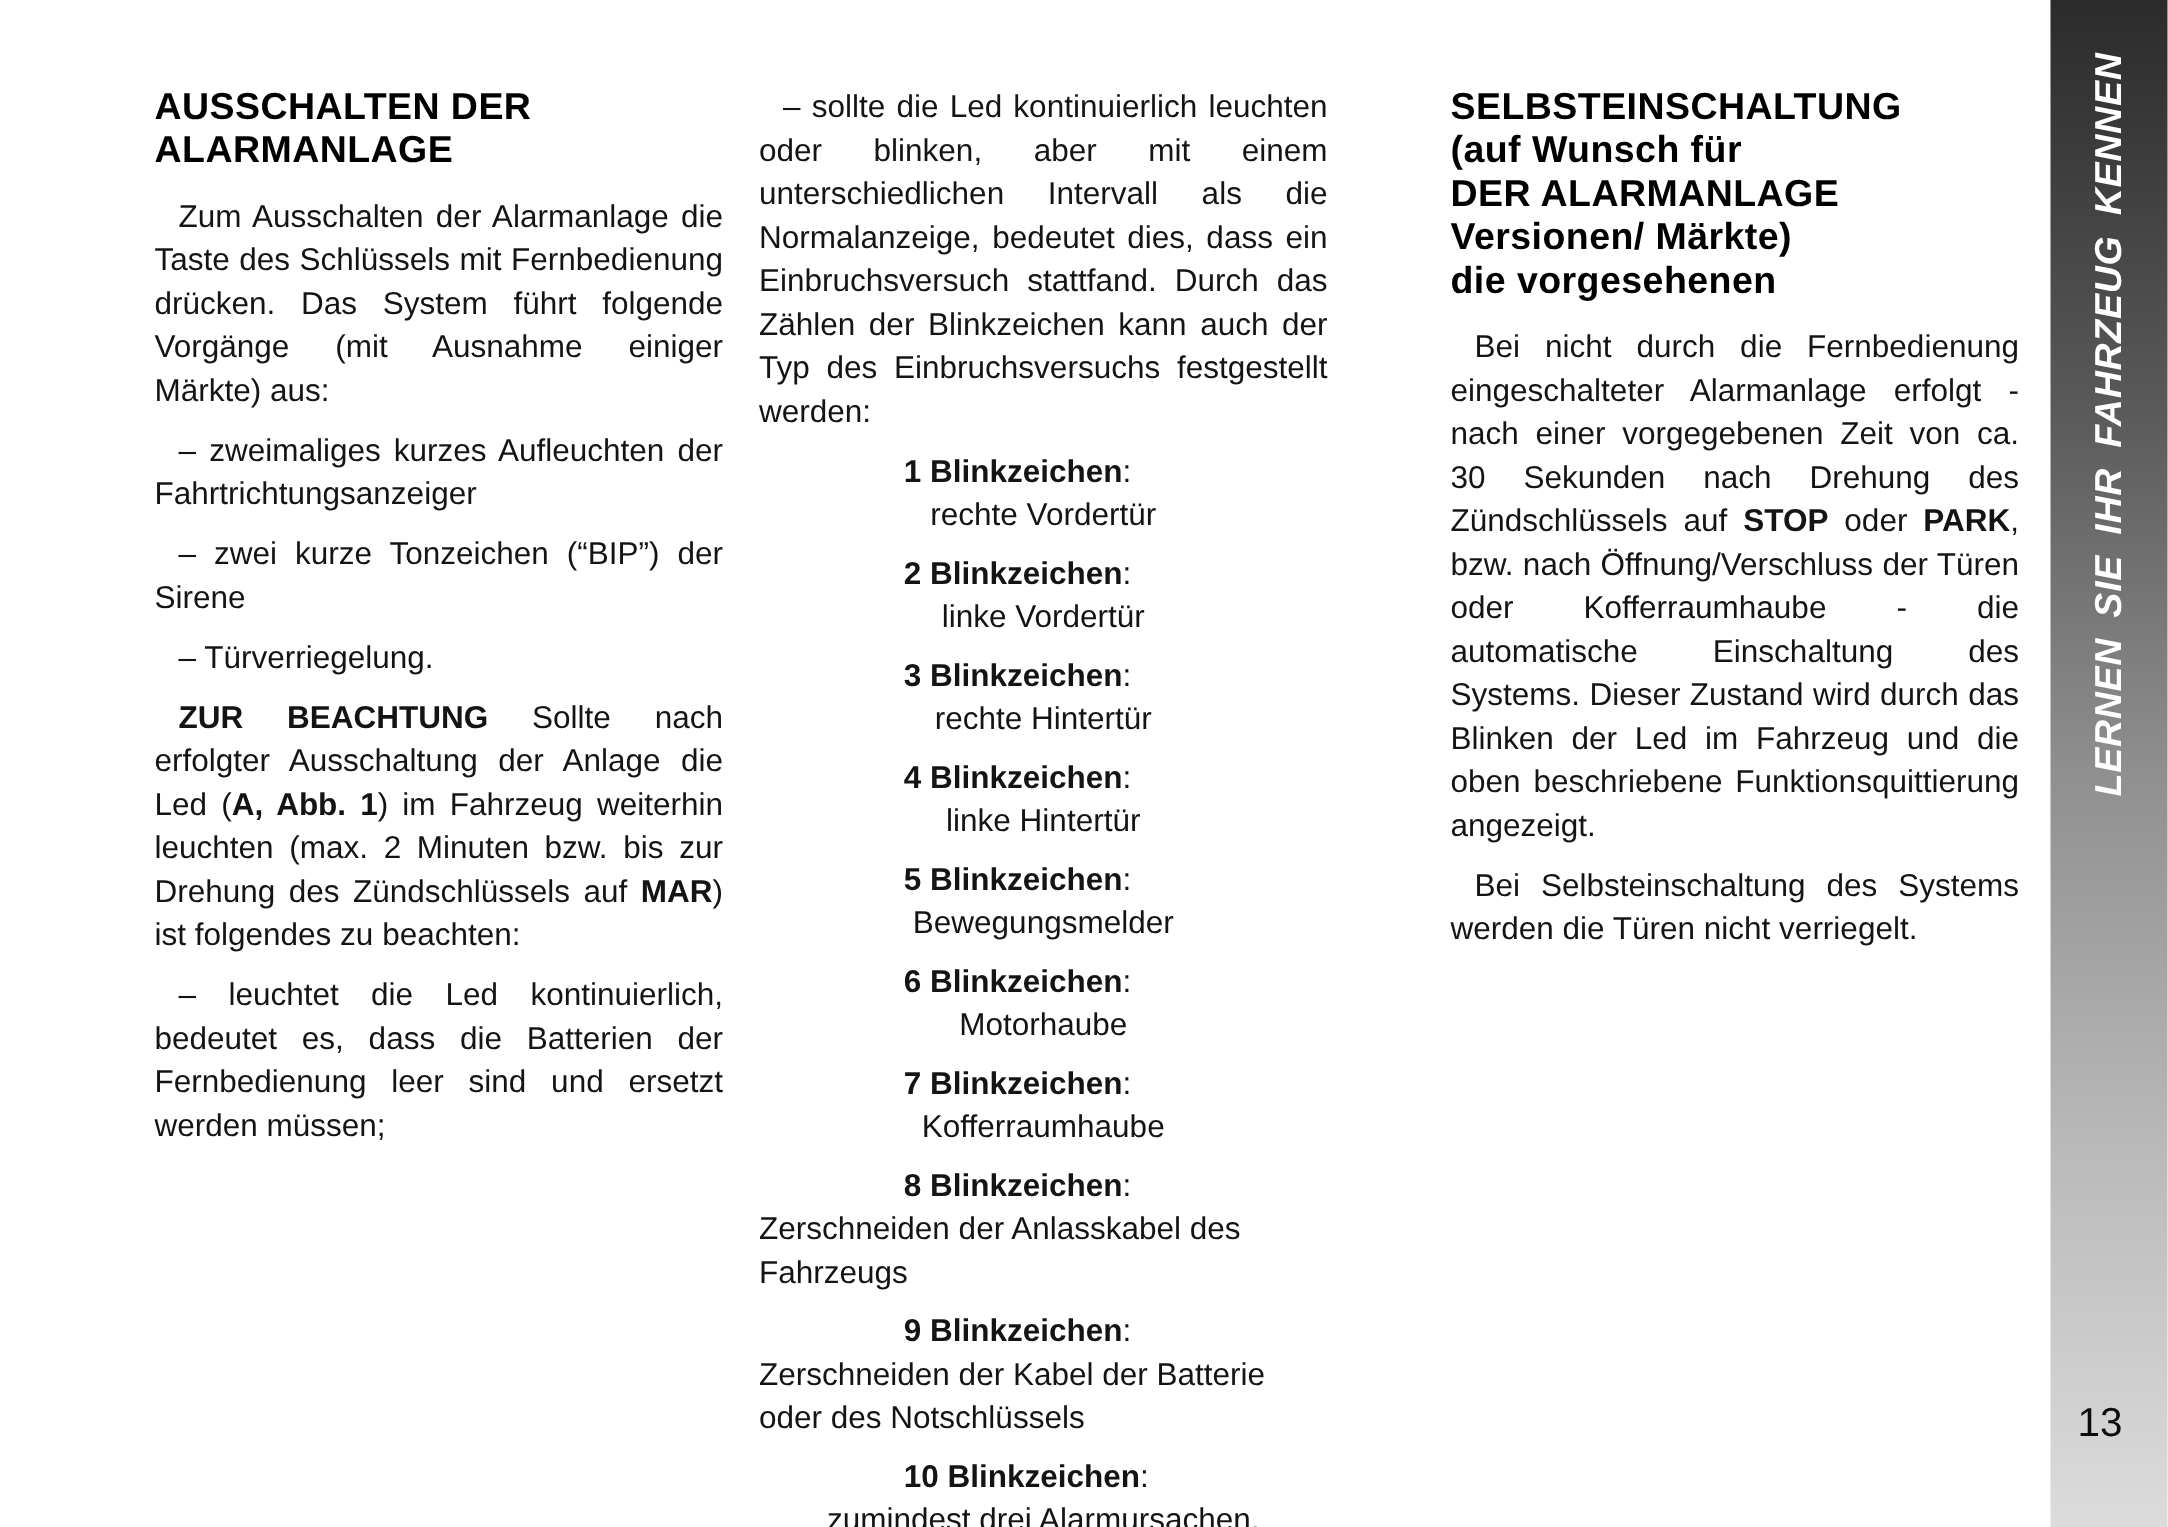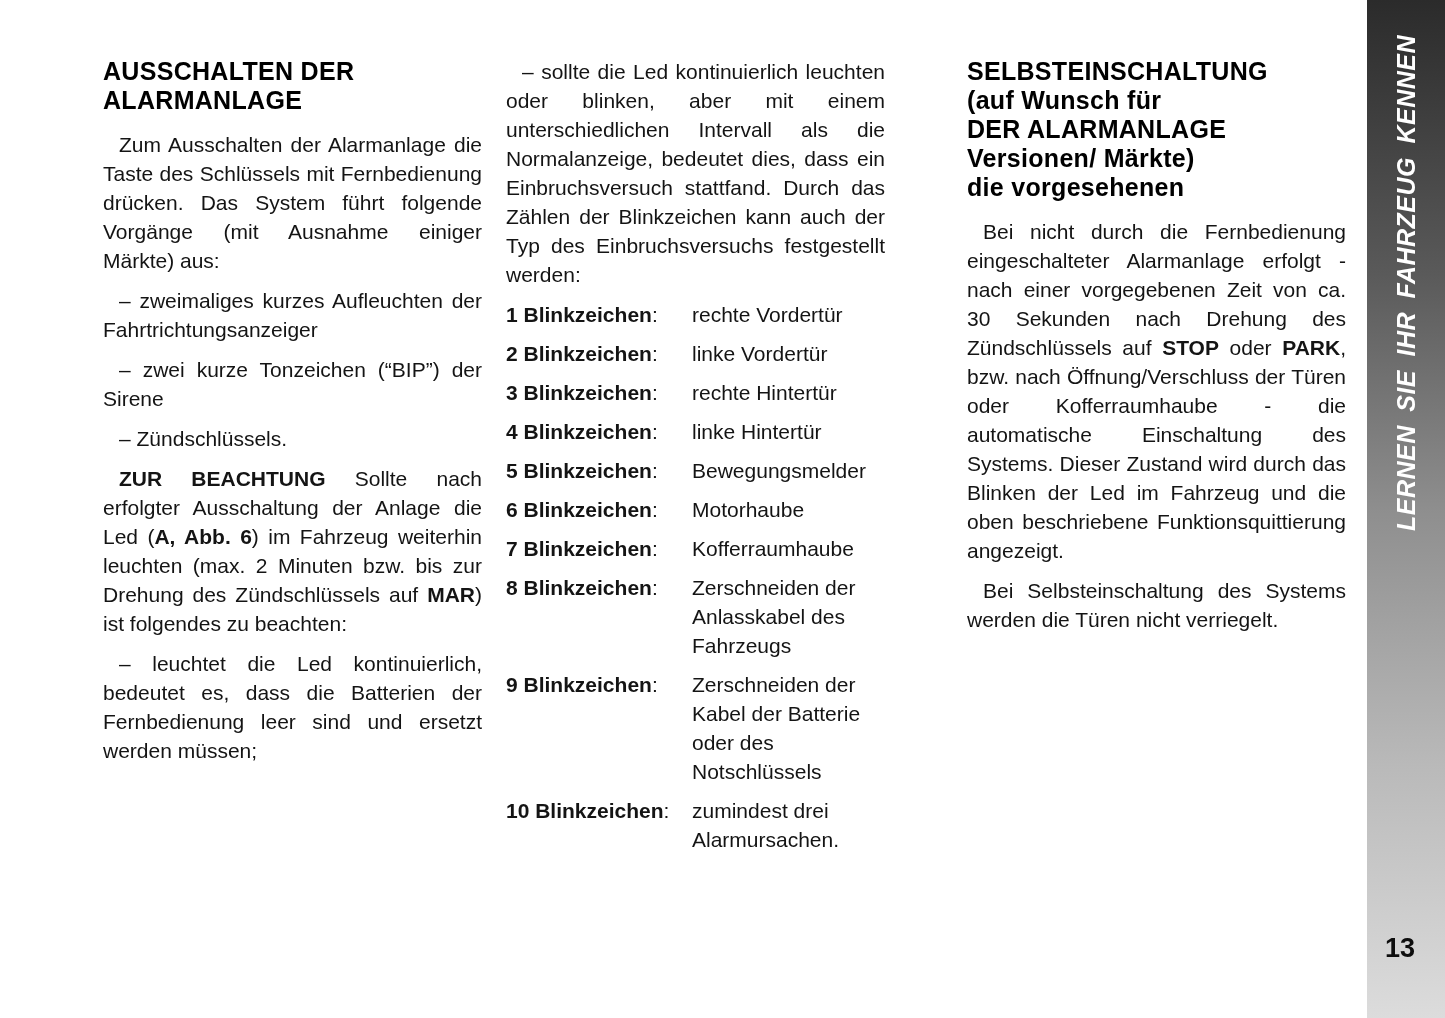--- a/index.html
+++ b/index.html
@@ -43,22 +43,23 @@
   .para{
     margin:0 0 11px 0;
     text-align:justify;
     text-indent:16px;
   }
   .b{font-weight:bold;}
 
   .blink-list{margin-top:4px;}
   .list-row{
     display:flex;
-    align-items:flex-start;
+    align-items:center;
     margin-bottom:10px;
+    flex-direction:column;
   }
   .list-label{
     flex:none;
     width:186px;
   }
   .list-label .b{font-weight:bold;}
   .list-value{flex:1;}
 
   
   .sidebar{
@@ -98,39 +99,39 @@
   }
   .page-number{
     position:absolute;
     bottom:54px;
     left:0;
     width:100%;
     box-sizing:border-box;
     padding-right:12px;
     text-align:center;
     font-size:27px;
-    font-weight:bold;
+    font-weight:normal;
     color:#0d0d0d;
   }
 </style>
 </head>
 <body>
 
 <div class="page">
 
   <div class="column" id="col-0">
       <div class="heading">
         <div class="heading-line">AUSSCHALTEN DER</div>
         <div class="heading-line">ALARMANLAGE</div>
       </div>
       <p class="para"><span>Zum Ausschalten der Alarmanlage die Taste des Schlüssels mit Fernbedienung drücken. Das System führt folgende Vorgänge (mit Ausnahme einiger Märkte) aus:</span></p>
       <p class="para"><span>– zweimaliges kurzes Aufleuchten der Fahrtrichtungsanzeiger</span></p>
       <p class="para"><span>– zwei kurze Tonzeichen (“BIP”) der Sirene</span></p>
-      <p class="para"><span>– Zündschlüssels.</span></p>
-      <p class="para"><span class="b">ZUR BEACHTUNG</span><span> Sollte nach erfolgter Ausschaltung der Anlage die Led (</span><span class="b">A, Abb. 6</span><span>) im Fahrzeug weiterhin leuchten (max. 2 Minuten bzw. bis zur Drehung des Zündschlüssels auf </span><span class="b">MAR</span><span>) ist folgendes zu beachten:</span></p>
+      <p class="para"><span>– Türverriegelung.</span></p>
+      <p class="para"><span class="b">ZUR BEACHTUNG</span><span> Sollte nach erfolgter Ausschaltung der Anlage die Led (</span><span class="b">A, Abb. 1</span><span>) im Fahrzeug weiterhin leuchten (max. 2 Minuten bzw. bis zur Drehung des Zündschlüssels auf </span><span class="b">MAR</span><span>) ist folgendes zu beachten:</span></p>
       <p class="para"><span>– leuchtet die Led kontinuierlich, bedeutet es, dass die Batterien der Fernbedienung leer sind und ersetzt werden müssen;</span></p>
     </div>
   <div class="column" id="col-1">
       <p class="para"><span>– sollte die Led kontinuierlich leuchten oder blinken, aber mit einem unterschiedlichen Intervall als die Normalanzeige, bedeutet dies, dass ein Einbruchsversuch stattfand. Durch das Zählen der Blinkzeichen kann auch der Typ des Einbruchsversuchs festgestellt werden:</span></p>
       <div class="blink-list">
         <div class="list-row">
           <div class="list-label"><span class="b">1 Blinkzeichen</span><span>:</span></div>
           <div class="list-value">rechte Vordertür</div>
         </div>
         <div class="list-row">

